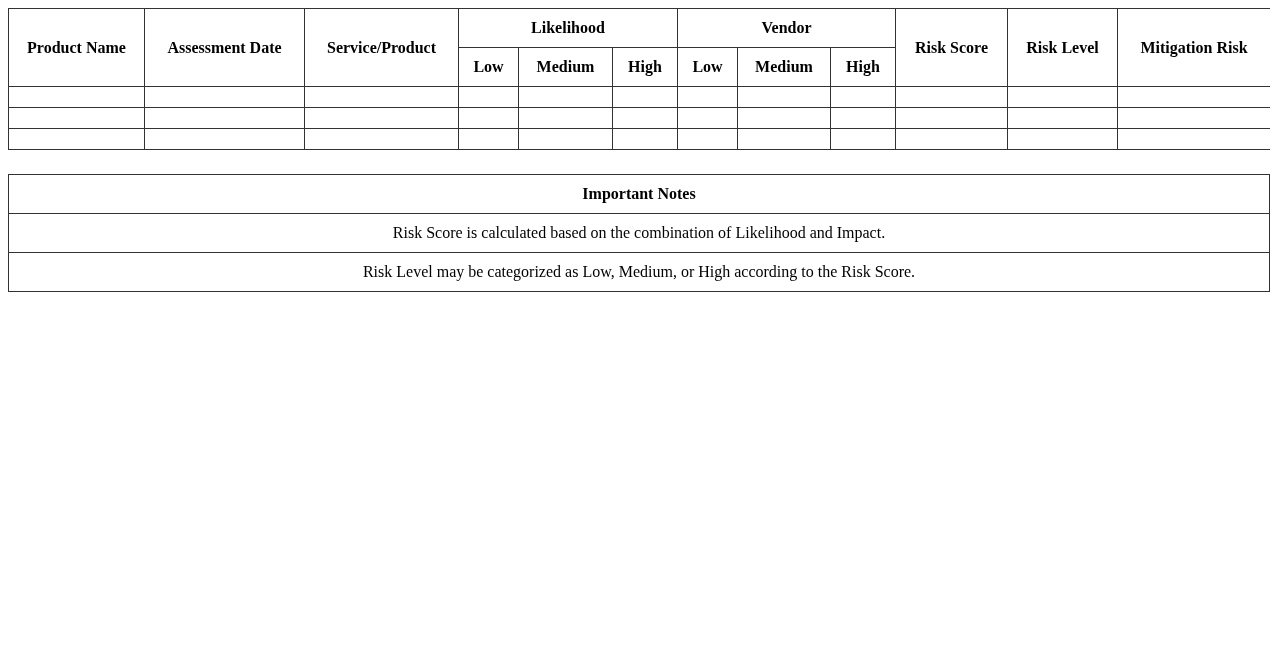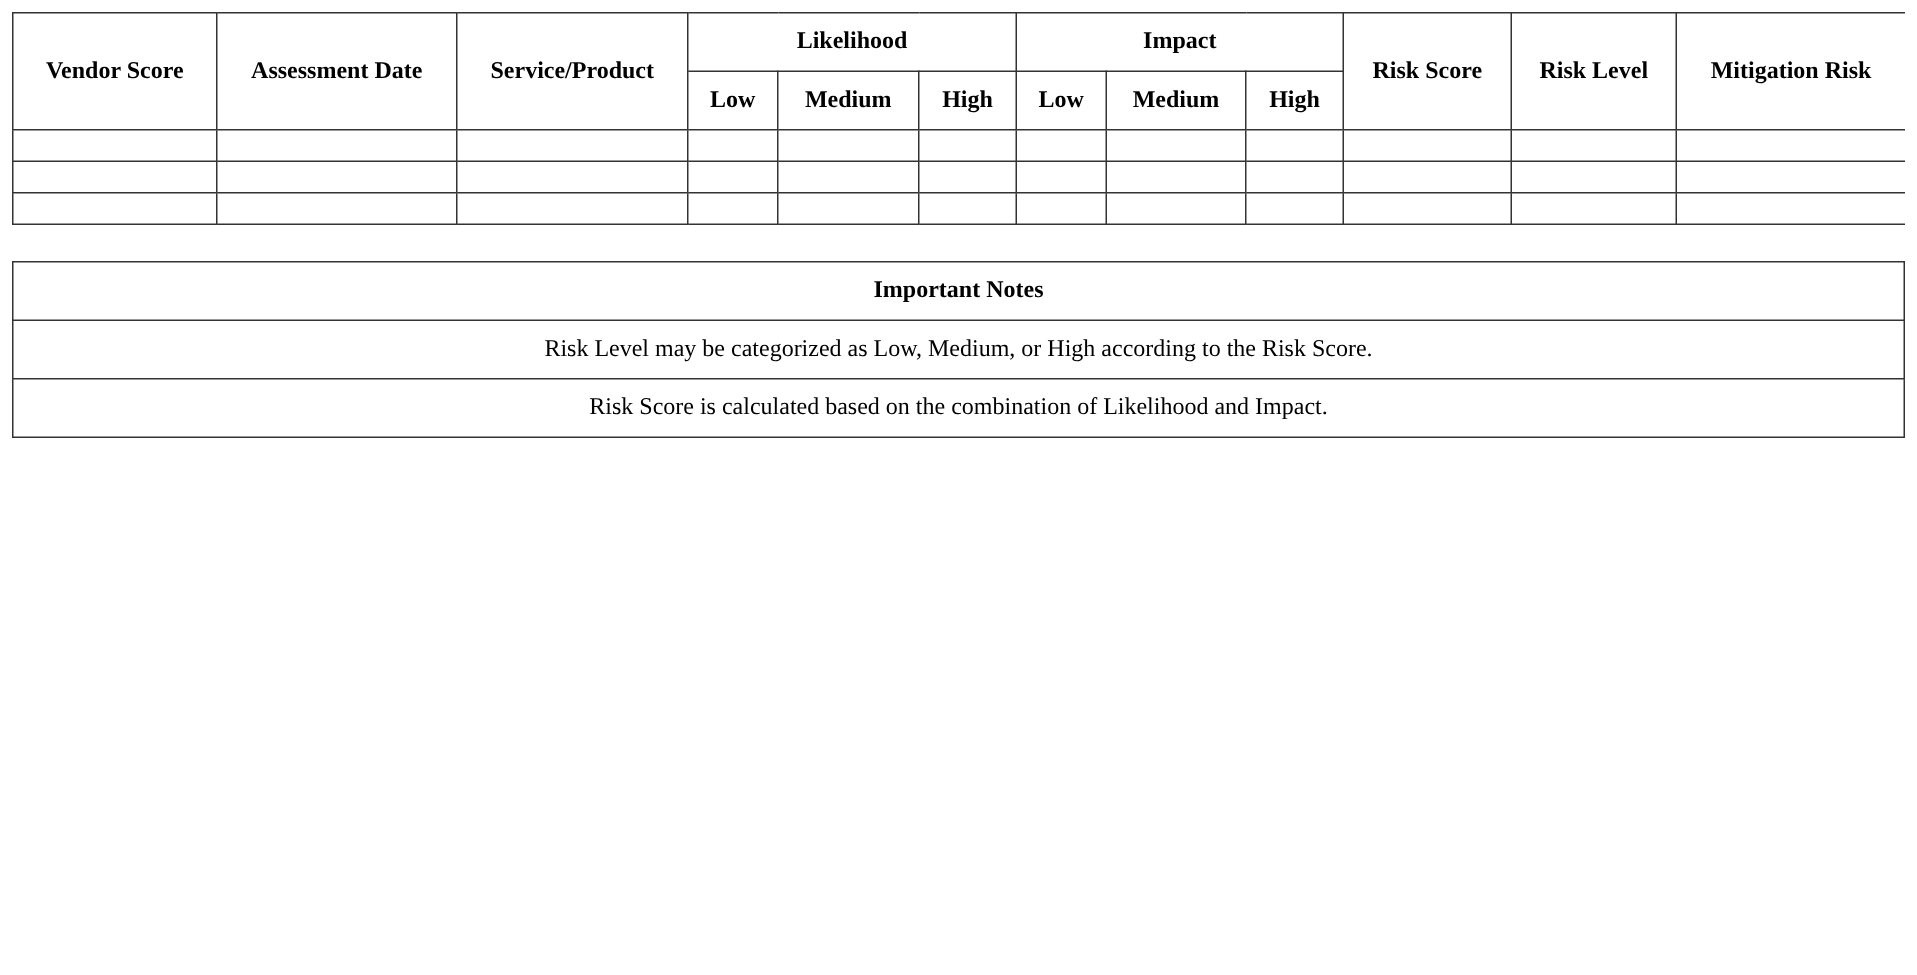--- a/index.html
+++ b/index.html
@@ -59,25 +59,25 @@
     <col style="width:65px">
     <col style="width:60px">
     <col style="width:93px">
     <col style="width:65px">
     <col style="width:112px">
     <col style="width:110px">
     <col style="width:153px">
   </colgroup>
   <thead>
     <tr class="h1">
-      <th rowspan="2">Vendor Score</th>
+      <th rowspan="2">Product Name</th>
       <th rowspan="2">Assessment Date</th>
       <th rowspan="2">Service/Product</th>
       <th colspan="3">Likelihood</th>
-      <th colspan="3">Impact</th>
+      <th colspan="3">Vendor</th>
       <th rowspan="2">Risk Score</th>
       <th rowspan="2">Risk Level</th>
       <th rowspan="2">Mitigation Risk</th>
     </tr>
     <tr class="h2">
       <th>Low</th>
       <th>Medium</th>
       <th>High</th>
       <th>Low</th>
       <th>Medium</th>
@@ -131,19 +131,19 @@
 </table>
 
 <table class="notes-table">
   <thead>
     <tr>
       <th>Important Notes</th>
     </tr>
   </thead>
   <tbody>
     <tr>
-      <td>Risk Level may be categorized as Low, Medium, or High according to the Risk Score.</td>
+      <td>Risk Score is calculated based on the combination of Likelihood and Impact.</td>
     </tr>
     <tr>
-      <td>Risk Score is calculated based on the combination of Likelihood and Impact.</td>
+      <td>Risk Level may be categorized as Low, Medium, or High according to the Risk Score.</td>
     </tr>
   </tbody>
 </table>
 
 </body></html>

